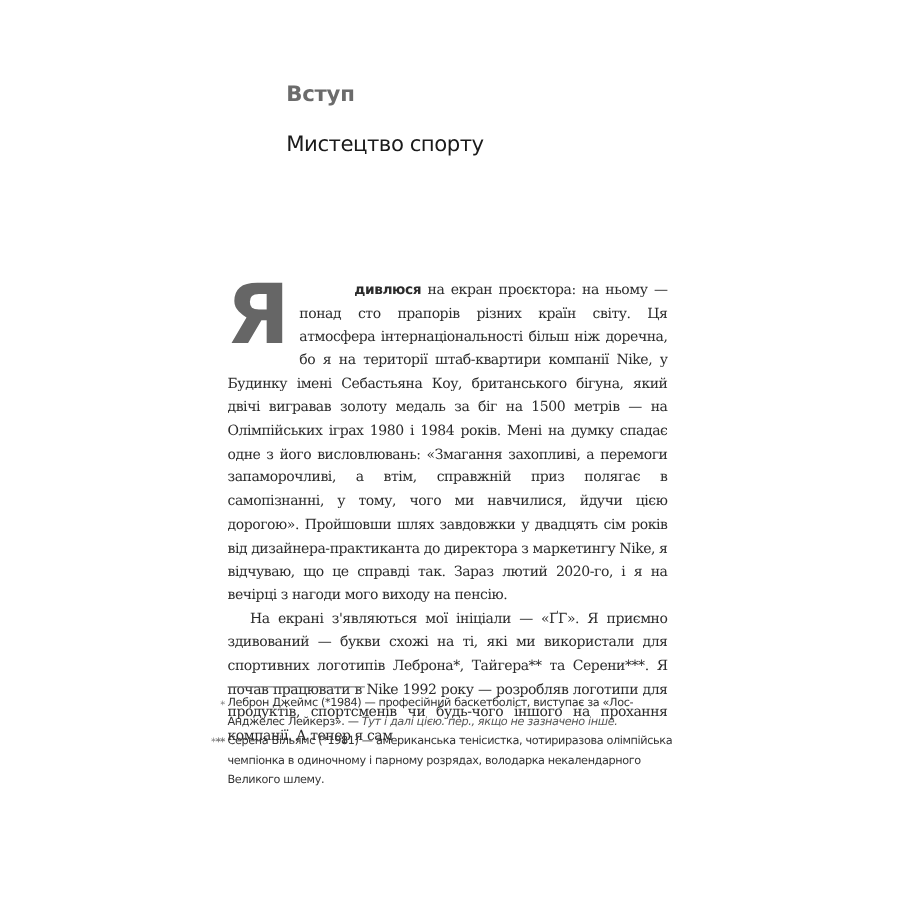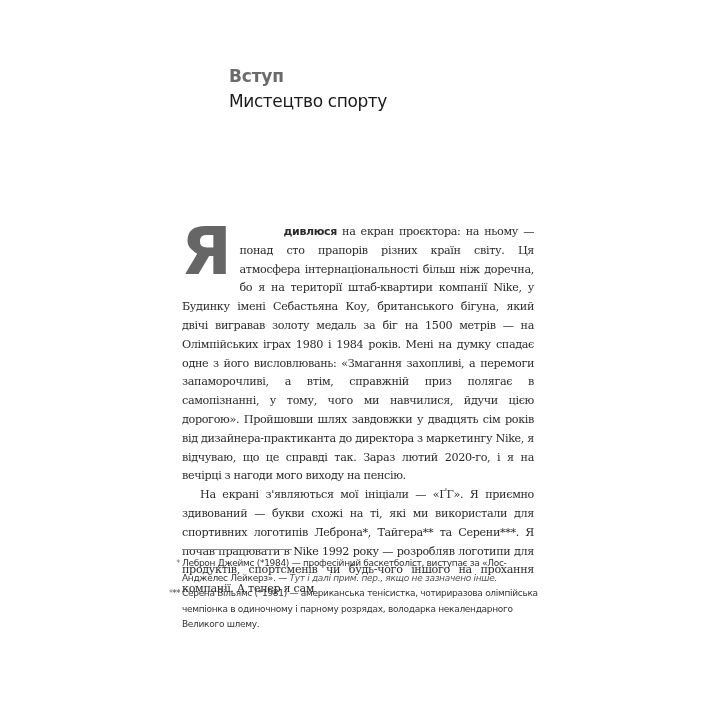--- a/index.html
+++ b/index.html
@@ -1,20 +1,20 @@
 <!DOCTYPE html>
 <html><head>
   <meta charset="utf-8">
   <style>
     html, body { margin: 0; padding: 0; background: #ffffff; }
     body { width: 720px; height: 720px; position: relative; overflow: hidden; color: #2a2a2a; }
     .page { position: absolute; left: 0; top: 0; width: 720px; height: 720px; background: #fff; }
     .heading { position: absolute; left: 229px; top: 66px; font-family: "DejaVu Sans", sans-serif; }
     .heading .label { font-size: 17px; color: #6b6b6b; font-weight: bold; letter-spacing: -0.2px; line-height: 20px; }
-    .heading .title { font-size: 17px; color: #1a1a1a; margin-top: 4px; letter-spacing: -0.4px; line-height: 22px; }
+    .heading .title { font-size: 17px; color: #1a1a1a; margin-top: 19px; letter-spacing: -0.4px; line-height: 22px; }
     .body-text { position: absolute; left: 182px; top: 223px; width: 352px; font-family: "DejaVu Serif", serif; font-size: 11.2px; line-height: 18.8px; color: #2b2b2b; text-align: justify; letter-spacing: -0.35px; }
     .body-text p { margin: 0; }
     .body-text p.indent { text-indent: 18px; }
     .dropcap { float: left; font-family: "DejaVu Sans", sans-serif; font-weight: bold; font-size: 66px; line-height: 54px; color: #666666; margin: 2px 8px 0 -1px; height: 56px; }
     .lead-word { font-weight: bold; font-family: "DejaVu Sans", sans-serif; font-size: 11px; margin-left: 44px; }
     .fn-rule { position: absolute; left: 182px; top: 549px; width: 110px; height: 1px; background: #888; }
     .footnotes { position: absolute; left: 166px; top: 556px; width: 380px; font-family: "DejaVu Sans", sans-serif; font-size: 9px; line-height: 15.2px; color: #333; letter-spacing: -0.3px; }
     .fn { position: relative; padding-left: 16px; }
     .fn .mark { position: absolute; left: 0; width: 14px; text-align: right; color: #777; font-size: 8px; }
     .fn .note { font-style: italic; color: #555; }
@@ -31,21 +31,21 @@
   <div class="body-text">
     <p><span class="dropcap">Я</span><span class="lead-word">дивлюся</span><span> на екран проєктора: на ньому — понад сто прапорів різних країн світу. Ця атмосфера інтернаціональності більш ніж доречна, бо я на території штаб-квартири компанії Nike, у Будинку імені Себастьяна Коу, британського бігуна, який двічі вигравав золоту медаль за біг на 1500 метрів — на Олімпійських іграх 1980 і 1984 років. Мені на думку спадає одне з його висловлювань: «Змагання захопливі, а перемоги запаморочливі, а втім, справжній приз полягає в самопізнанні, у тому, чого ми навчилися, йдучи цією дорогою». Пройшовши шлях завдовжки у двадцять сім років від дизайнера-практиканта до директора з маркетингу Nike, я відчуваю, що це справді так. Зараз лютий 2020-го, і я на вечірці з нагоди мого виходу на пенсію.</span></p>
     <p class="indent">На екрані з'являються мої ініціали — «ҐГ». Я приємно здивований — букви схожі на ті, які ми використали для спортивних логотипів Леброна*, Тайгера** та Серени***. Я почав працювати в Nike 1992 року — розробляв логотипи для продуктів, спортсменів чи будь-чого іншого на прохання компанії. А тепер я сам</p>
   </div>
 
   <div class="fn-rule"></div>
 
   <div class="footnotes">
     <div class="fn">
       <span class="mark">*</span>
-      <span>Леброн Джеймс (*1984) — професійний баскетболіст, виступає за «Лос-Анджелес Лейкерз». — </span><span class="note">Тут і далі прим. пер., якщо не зазначено інше.</span>
+      <span>Леброн Джеймс (*1984) — професійний баскетболіст, виступає за «Лос-Анджелес Лейкерз». — </span><span class="note">Тут і далі цією. пер., якщо не зазначено інше.</span>
     </div>
     <div class="fn">
       <span class="mark">**</span>
     </div>
     <div class="fn">
       <span class="mark">***</span>
       <span>Серена Вільямс (*1981) — американська тенісистка, чотириразова олімпійська чемпіонка в одиночному і парному розрядах, володарка некалендарного Великого шлему.</span>
     </div>
   </div>
 </div>

